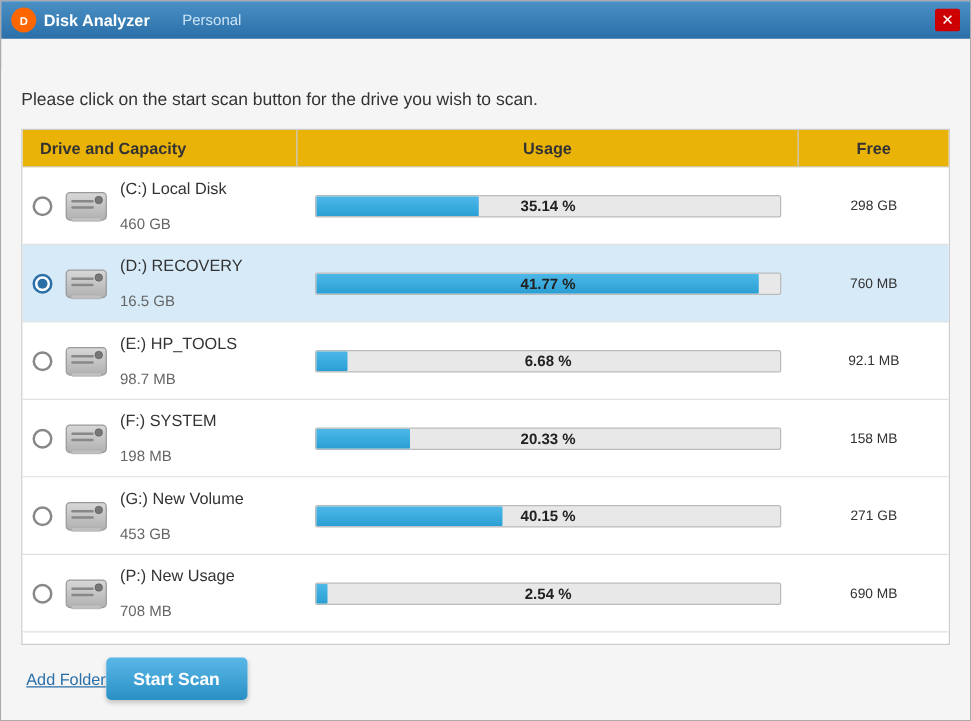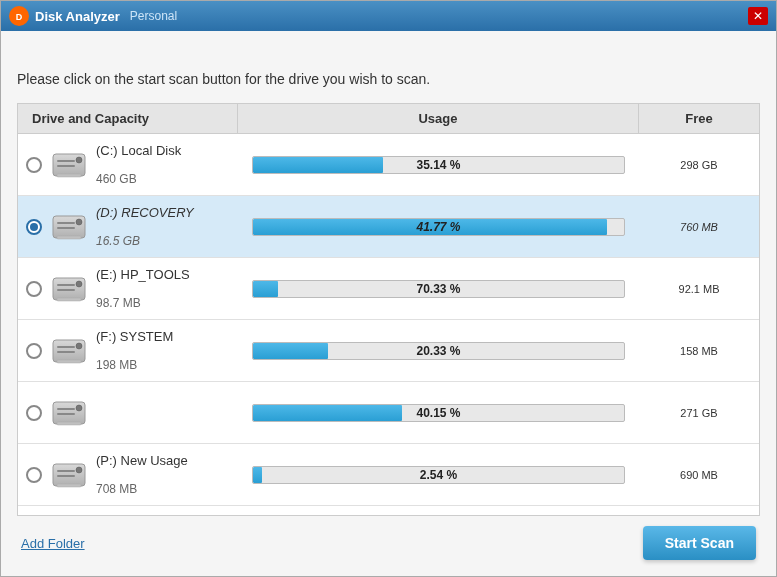--- a/index.html
+++ b/index.html
@@ -46,21 +46,21 @@
       font-weight: bold;
     }
     .titlebar-title {
       color: white;
       font-size: 13px;
       font-weight: 600;
     }
     .titlebar-subtitle {
       color: #cce4f7;
       font-size: 12px;
-      margin-left: 4px;
+      margin-left: 20px;
     }
     .titlebar-close {
       width: 20px;
       height: 18px;
       background: #cc0000;
       border: none;
       color: white;
       font-size: 12px;
       cursor: pointer;
       display: flex;
@@ -84,21 +84,21 @@
     }
     .table-container {
       border: 1px solid #ccc;
       background: white;
       flex: 1;
       overflow: hidden;
     }
     .table-header {
       display: grid;
       grid-template-columns: 220px 1fr 120px;
-      background: #e5e5e5;
+      background: #eab308;
       border-bottom: 1px solid #ccc;
     }
     .table-header-cell {
       padding: 7px 10px;
       font-weight: 600;
       color: #333;
       font-size: 13px;
       text-align: center;
       border-right: 1px solid #ccc;
     }
@@ -111,21 +111,20 @@
     }
     .table-row {
       display: grid;
       grid-template-columns: 220px 1fr 120px;
       border-bottom: 1px solid #e0e0e0;
       align-items: center;
       min-height: 62px;
     }
     .table-row.selected {
       background: #d6eaf8;
-      font-style: italic;
     }
     .table-row:not(.selected) {
       background: white;
     }
     .drive-cell {
       display: flex;
       align-items: center;
       padding: 8px 10px 8px 8px;
       gap: 8px;
     }
@@ -205,21 +204,21 @@
     }
     .free-cell {
       padding: 8px 10px;
       text-align: center;
       font-size: 11px;
       color: #333;
     }
     .footer {
       display: flex;
       align-items: center;
-      justify-content: space-between;
+      justify-content: flex-start;
       padding: 10px 4px 4px 4px;
       flex-shrink: 0;
     }
     .add-folder-link {
       color: #2a6fa8;
       text-decoration: underline;
       cursor: pointer;
       font-size: 13px;
       background: none;
       border: none;
@@ -348,21 +347,21 @@
       </svg>
     </div>
               <div class="drive-info">
                 <span class="drive-name">(E:)  HP_TOOLS</span>
                 <span class="drive-capacity">98.7 MB</span>
               </div>
             </div>
             <div class="usage-cell">
               <div class="progress-container">
                 <div class="progress-bar" style="width: 6.68%;"></div>
-                <span class="progress-label">70.33 %</span>
+                <span class="progress-label">6.68 %</span>
               </div>
             </div>
             <div class="free-cell">92.1 MB</div>
           </div>
           <div class="table-row">
             <div class="drive-cell">
               <div class="radio-btn"></div>
               <div class="hdd-icon">
       <svg width="38" height="38" viewBox="0 0 38 38">
         <rect x="3" y="8" width="32" height="22" rx="3" fill="url(#hddGrad3)" stroke="#999" stroke-width="1"></rect>
@@ -402,20 +401,24 @@
             <stop offset="0%" stop-color="#d8d8d8"></stop>
             <stop offset="100%" stop-color="#b0b0b0"></stop>
           </linearGradient>
         </defs>
         <rect x="7" y="14" width="18" height="2" rx="1" fill="#888"></rect>
         <rect x="7" y="19" width="18" height="2" rx="1" fill="#888"></rect>
         <circle cx="29" cy="14" r="3" fill="#777" stroke="#555" stroke-width="0.5"></circle>
         <rect x="7" y="28" width="24" height="3" rx="1" fill="#c0c0c0" stroke="#aaa" stroke-width="0.5"></rect>
       </svg>
     </div>
+              <div class="drive-info">
+                <span class="drive-name">(G:)  New Volume</span>
+                <span class="drive-capacity">453 GB</span>
+              </div>
             </div>
             <div class="usage-cell">
               <div class="progress-container">
                 <div class="progress-bar" style="width: 40.15%;"></div>
                 <span class="progress-label">40.15 %</span>
               </div>
             </div>
             <div class="free-cell">271 GB</div>
           </div>
           <div class="table-row">

